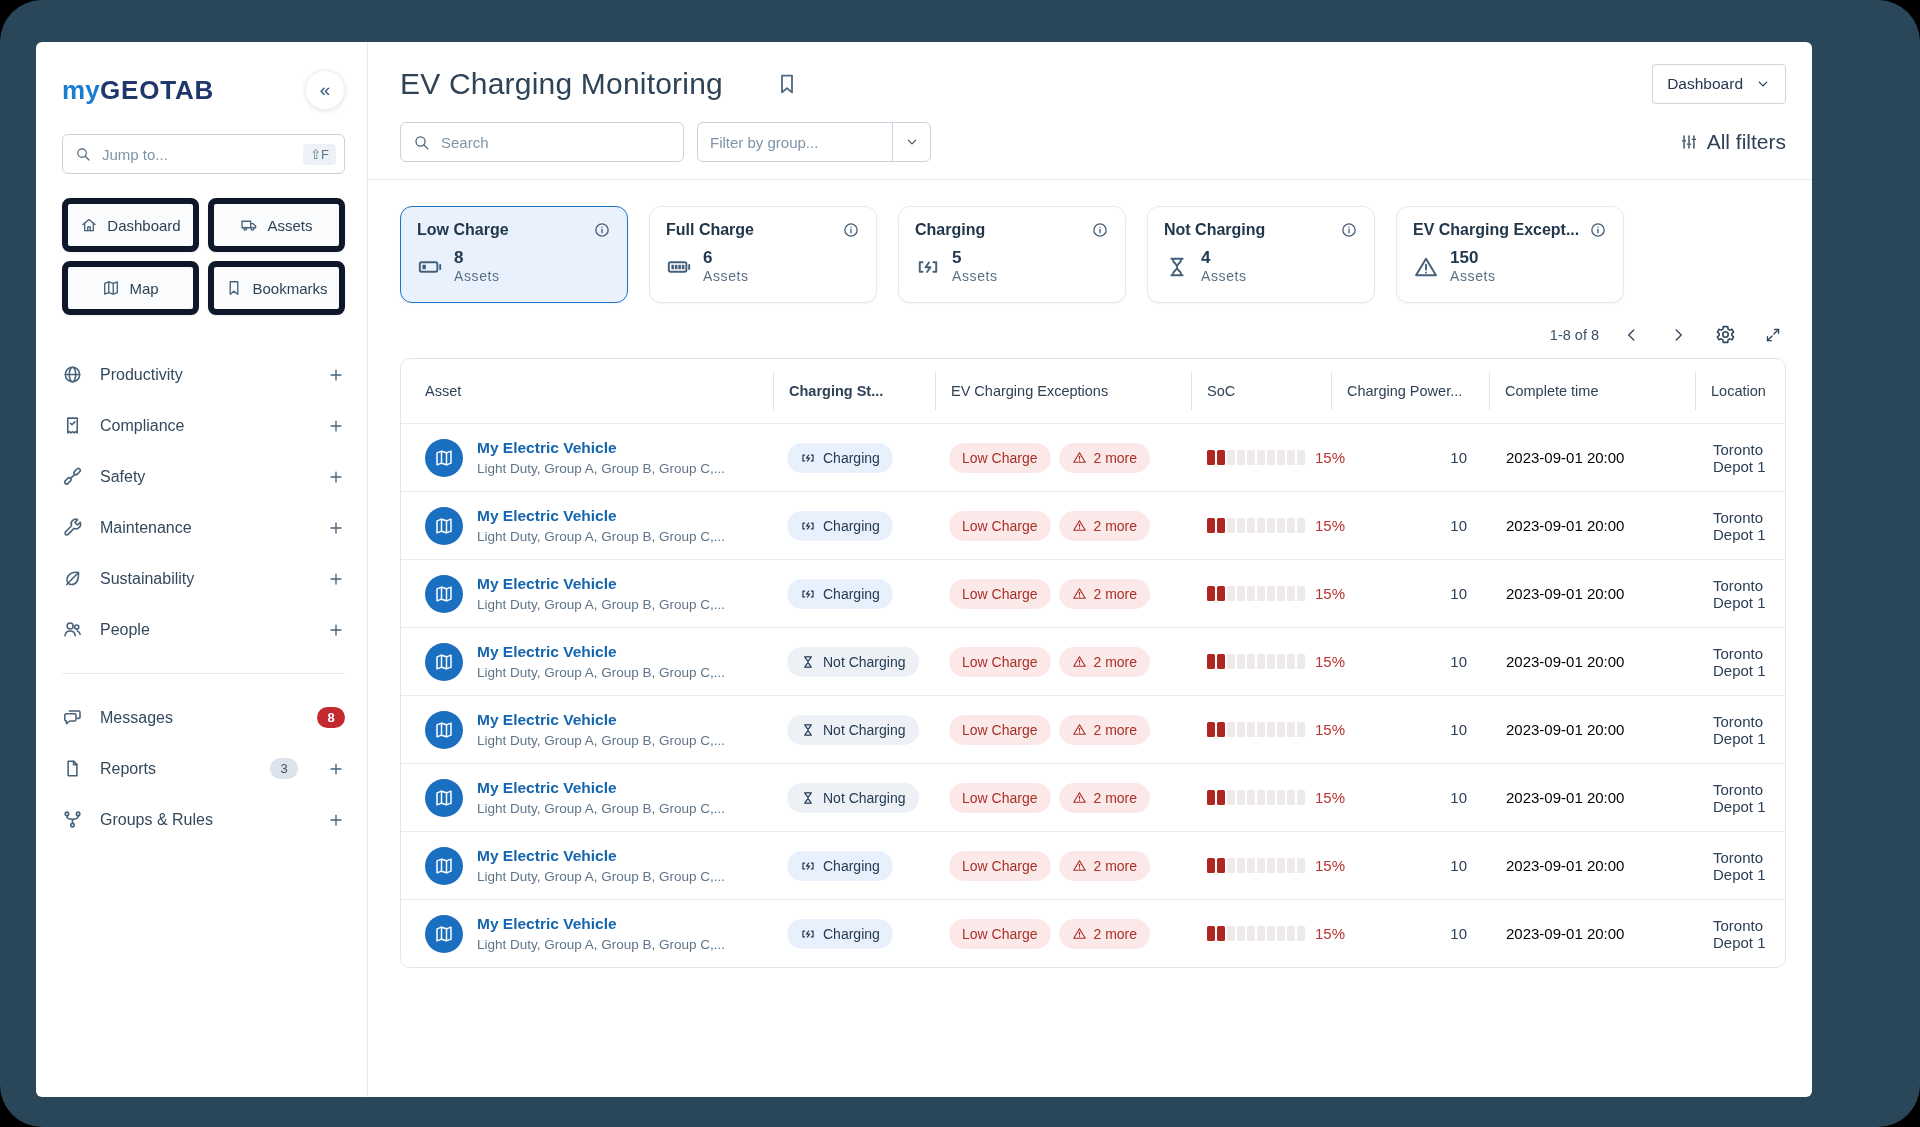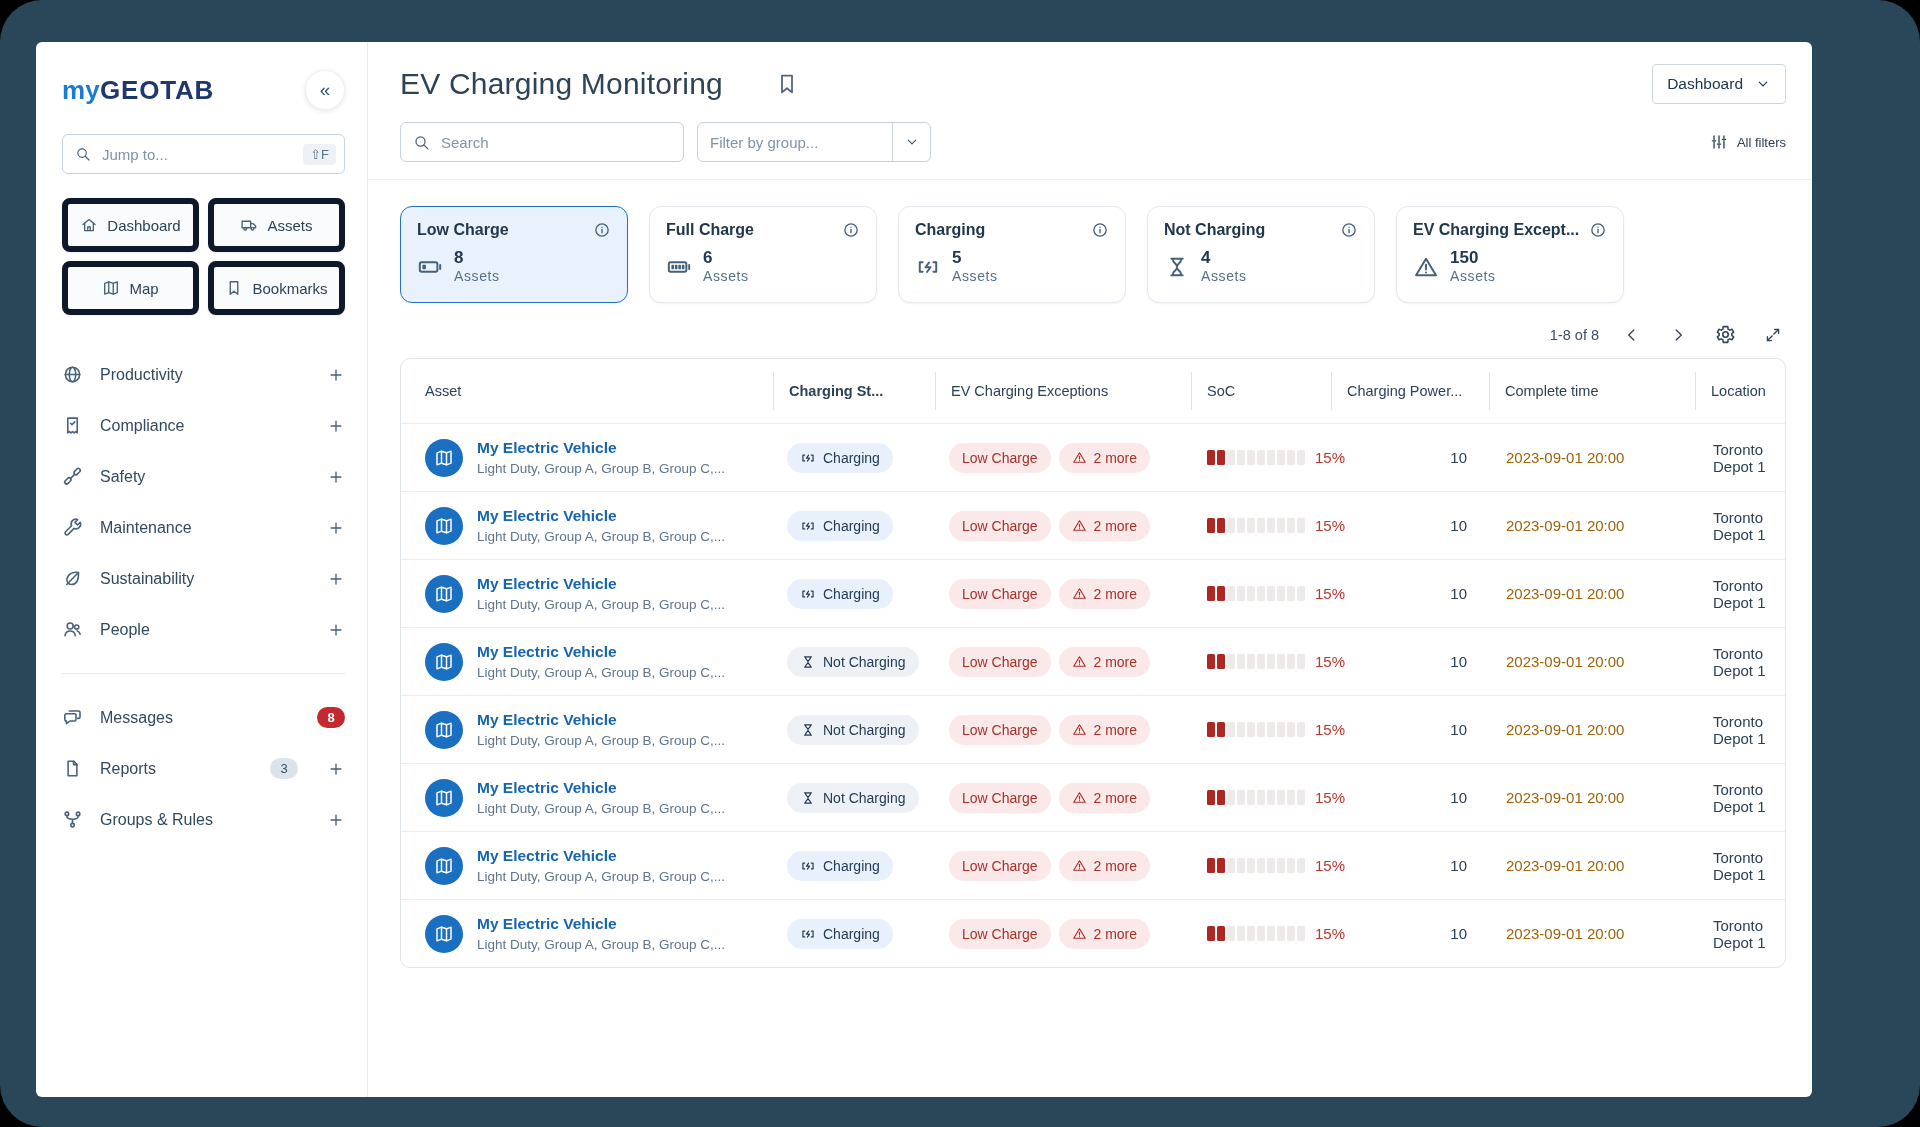--- a/index.html
+++ b/index.html
@@ -43,21 +43,21 @@
   .page-title{margin:0;font-size:30px;font-weight:500;color:#2f4356;letter-spacing:.2px;}
   .title-bookmark{margin-left:16px;color:#51677e;cursor:pointer;}
   .download-btn{margin-left:auto;height:40px;border:1px solid #ccd6df;background:#fff;border-radius:4px;display:flex;align-items:center;gap:12px;padding:0 14px;font-size:15.5px;color:#22384e;cursor:pointer;font-family:inherit;}
   .toolbar-row{padding:18px 26px 17px 32px;display:flex;align-items:center;gap:13px;border-bottom:1px solid #eaeef2;}
   .search-box{width:258px;height:38px;border:1px solid #c7d2dd;border-radius:6px;display:flex;align-items:center;gap:9px;padding:0 12px;}
   .search-box input{border:none;outline:none;flex:1;min-width:0;font-size:15px;color:#2e4257;background:transparent;font-family:inherit;}
   .search-box input::placeholder{color:#7e94a8;}
   .group-filter{width:232px;height:38px;border:1px solid #c7d2dd;border-radius:6px;display:flex;align-items:stretch;overflow:hidden;cursor:pointer;}
   .group-filter .gf-text{flex:1;display:flex;align-items:center;padding:0 12px;font-size:15px;color:#7e94a8;}
   .group-filter .gf-caret{width:37px;border-left:1px solid #c7d2dd;display:flex;align-items:center;justify-content:center;color:#3d576e;}
-  .all-filters{margin-left:auto;display:flex;align-items:center;gap:9px;font-size:13px;color:#2e4257;cursor:pointer;}
+  .all-filters{margin-left:auto;display:flex;align-items:center;gap:9px;font-size:21px;color:#2e4257;cursor:pointer;}
 
   .content{padding:26px 26px 0 32px;display:flex;flex-direction:column;flex:1;min-height:0;}
   .cards-row{display:flex;gap:21px;}
   .card{width:228px;height:97px;box-sizing:border-box;border:1px solid #e3e9ee;border-radius:12px;background:#fff;box-shadow:0 1px 2px rgba(16,42,67,.05);padding:14px 16px;cursor:pointer;}
   .card.selected{border:1.5px solid #1f72c4;background:#e9f2fc;}
   .card-top{display:flex;align-items:center;justify-content:space-between;}
   .card-title{font-size:16px;font-weight:700;color:#22374b;white-space:nowrap;}
   .card-info{color:#486079;cursor:pointer;}
   .card-bottom{margin-top:9px;display:flex;align-items:center;gap:11px;}
   .card-icon{color:#44607b;}
@@ -89,21 +89,21 @@
   .chip.charging{background:#e8f1fb;color:#243b53;}
   .chip.not-charging{background:#edf1f6;color:#243b53;}
   .chip.pink{background:#fbe8e8;color:#a93028;}
   .cell.exceptions{gap:8px;}
   .cell.soc{gap:10px;padding-left:16px;}
   .battery{display:flex;gap:2px;}
   .seg{width:8px;height:15px;border-radius:1.5px;background:#efeaea;}
   .seg.filled{background:#ae2722;}
   .soc-label{font-size:15px;color:#bb352e;}
   .cell.power{justify-content:flex-end;padding-right:22px;font-size:15px;color:#2c4156;}
-  .cell.time{font-size:15px;color:#a16207;padding-left:17px;}
+  .cell.time{font-size:15px;color:#000000;padding-left:17px;}
   .cell.location{font-size:15px;color:#2c4156;padding-left:18px;}
 </style>
 </head>
 <body>
 
 <div class="frame">
   <div class="app">
 
     <aside class="sidebar">
       <div class="logo-row">

